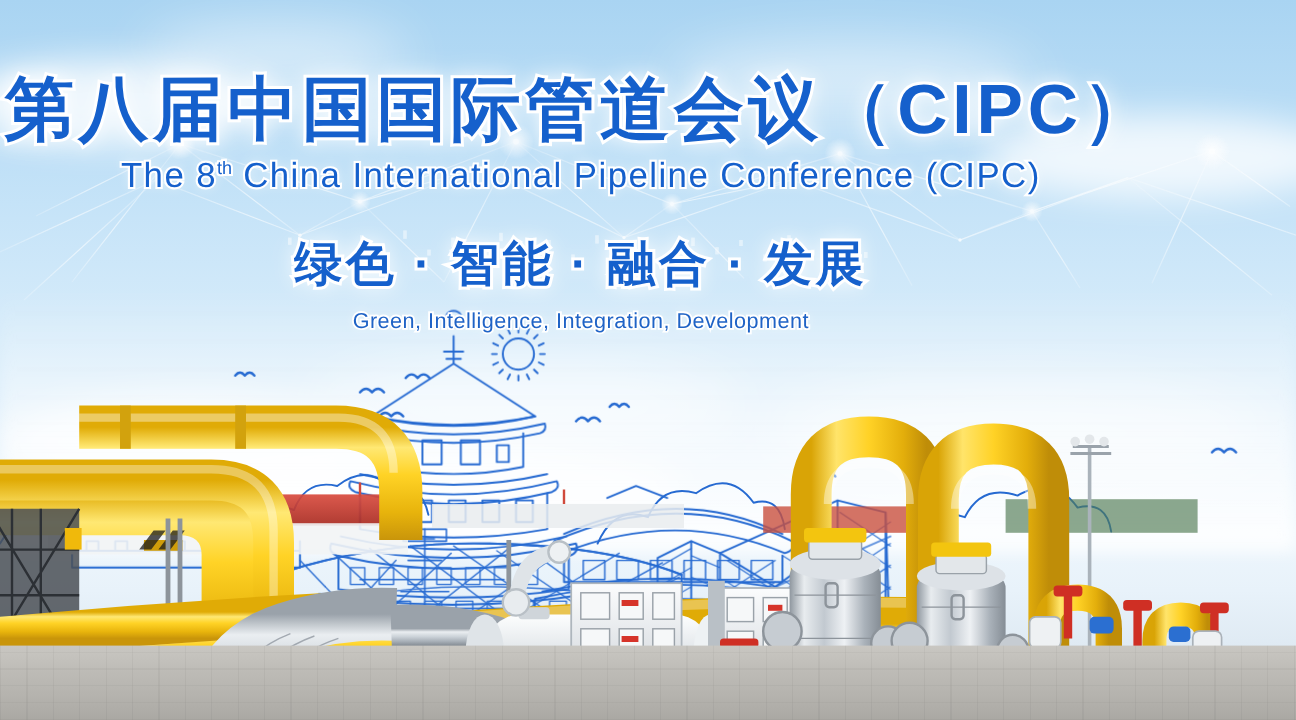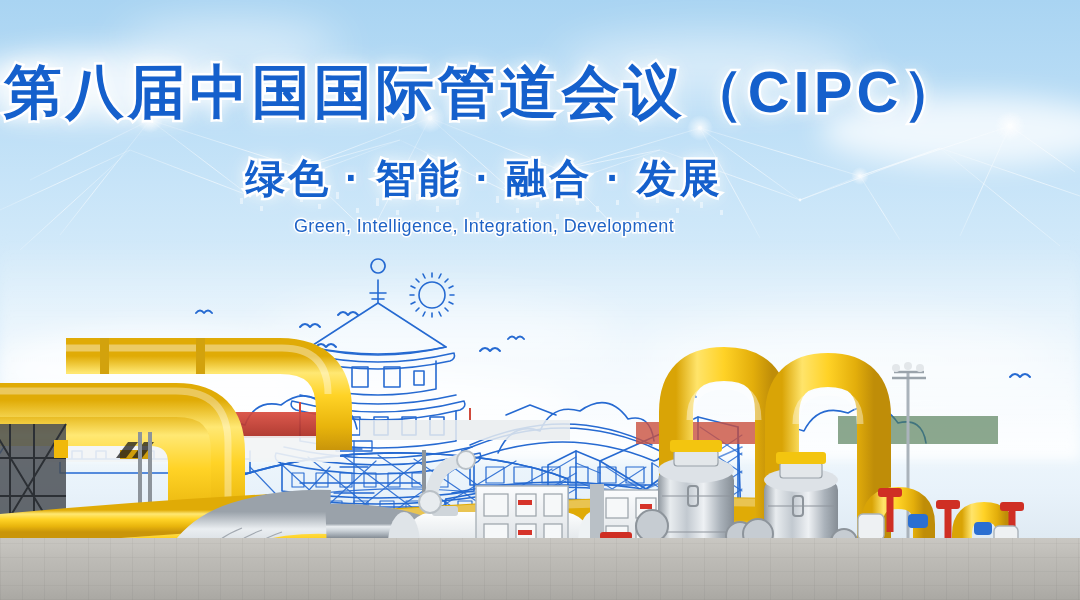--- a/index.html
+++ b/index.html
@@ -578,19 +578,22 @@
       <rect x="0" y="272" width="1080" height="28" fill="#c3c1bc"></rect>
       <rect x="0" y="282" width="1080" height="18" fill="#b7b5b0"></rect>
     </g>
   </svg>
 
   <div class="ground"></div>
 
   <div class="textblock">
     <div class="title-cn">第八届中国国际管道会议（CIPC）</div>
 
+    <div class="title-en">
+      <span>The 8</span><sup>th</sup><span> China International Pipeline Conference (CIPC)</span>
+    </div>
 
     <div class="slogan-cn">绿色 · 智能 · 融合 · 发展</div>
 
     <div class="slogan-en">Green, Intelligence, Integration, Development</div>
   </div>
 
 </div>
 
 </body></html>

